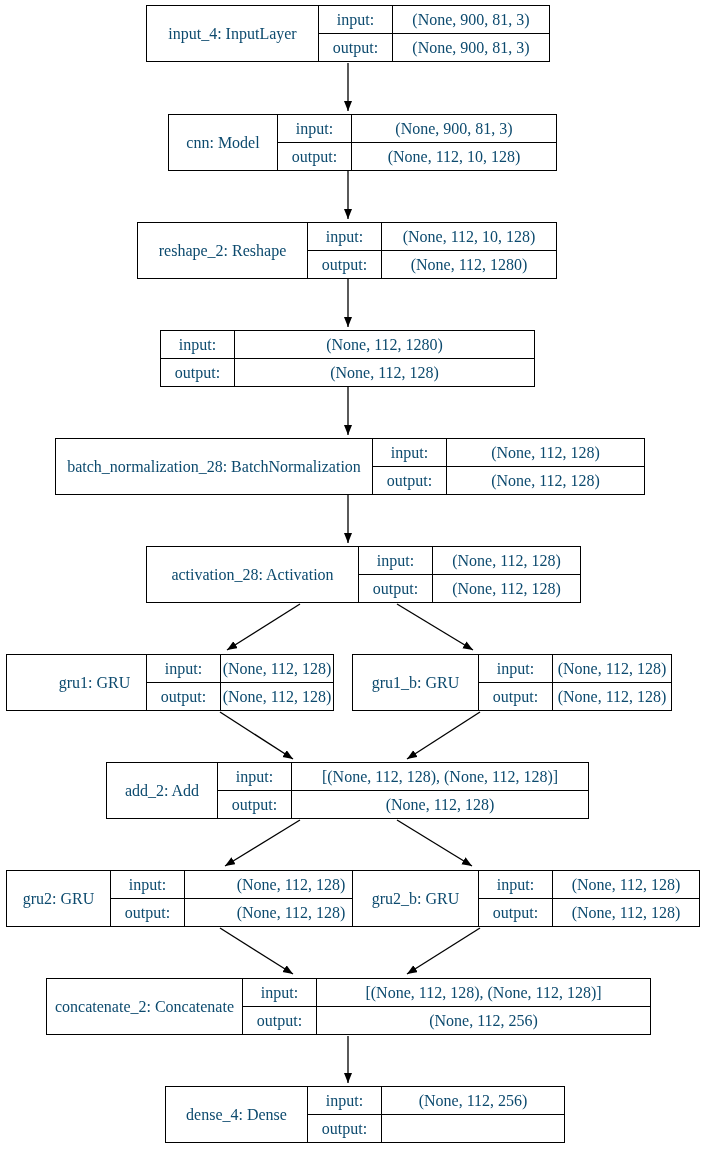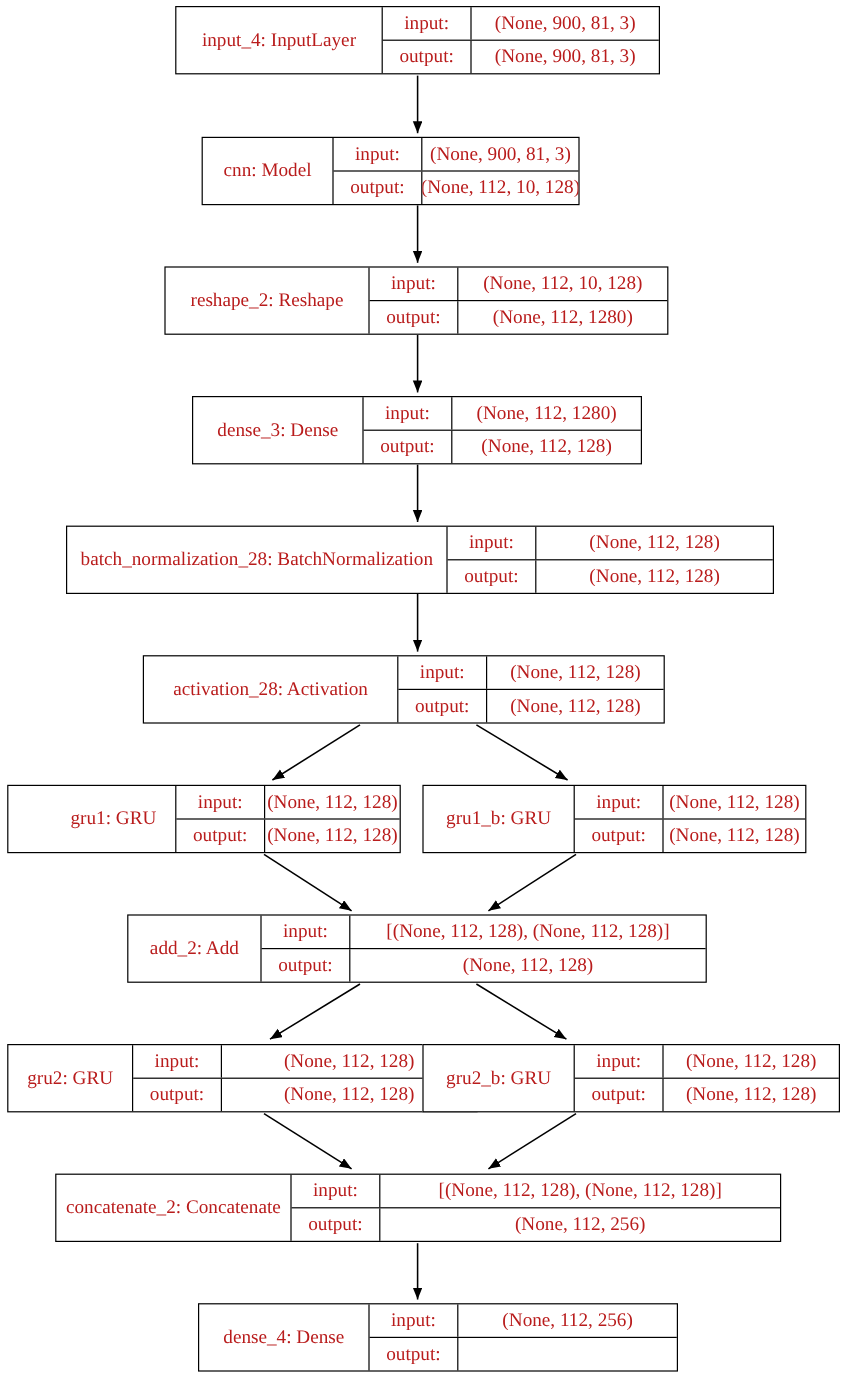--- a/index.html
+++ b/index.html
@@ -7,21 +7,21 @@
     padding: 0;
     background: #ffffff;
   }
   #canvas {
     position: relative;
     width: 707px;
     height: 1151px;
     background: #ffffff;
     font-family: "Liberation Serif", "DejaVu Serif", serif;
     font-size: 16px;
-    color: #b91c1c;
+    color: #0c4a6e;
     overflow: hidden;
   }
   #edge-layer {
     position: absolute;
     left: 0;
     top: 0;
     width: 707px;
     height: 1151px;
     pointer-events: none;
   }
@@ -111,21 +111,21 @@
         <div class="io-label">input:</div>
         <div class="io-shape">(None, 900, 81, 3)</div>
       </div>
       <div class="io-row">
         <div class="io-label">output:</div>
         <div class="io-shape">(None, 900, 81, 3)</div>
       </div>
     </div>
   </div>
 
-  <div class="node" style="left:168px; top:114px; width:315px;">
+  <div class="node" style="left:168px; top:114px; width:389px;">
     <div class="name-cell" style="flex-basis:109px;">cnn: Model</div>
     <div class="io-cell">
       <div class="io-row">
         <div class="io-label">input:</div>
         <div class="io-shape">(None, 900, 81, 3)</div>
       </div>
       <div class="io-row">
         <div class="io-label">output:</div>
         <div class="io-shape">(None, 112, 10, 128)</div>
       </div>
@@ -140,21 +140,20 @@
         <div class="io-shape">(None, 112, 10, 128)</div>
       </div>
       <div class="io-row">
         <div class="io-label">output:</div>
         <div class="io-shape">(None, 112, 1280)</div>
       </div>
     </div>
   </div>
 
   <div class="node" style="left:160px; top:330px; width:375px;">
-    <div class="name-cell" style="flex-basis:142px;">dense_3: Dense</div>
     <div class="io-cell">
       <div class="io-row">
         <div class="io-label">input:</div>
         <div class="io-shape">(None, 112, 1280)</div>
       </div>
       <div class="io-row">
         <div class="io-label">output:</div>
         <div class="io-shape">(None, 112, 128)</div>
       </div>
     </div>
@@ -167,21 +166,21 @@
         <div class="io-label">input:</div>
         <div class="io-shape">(None, 112, 128)</div>
       </div>
       <div class="io-row">
         <div class="io-label">output:</div>
         <div class="io-shape">(None, 112, 128)</div>
       </div>
     </div>
   </div>
 
-  <div class="node" style="left:119px; top:546px; width:435px;">
+  <div class="node" style="left:146px; top:546px; width:435px;">
     <div class="name-cell" style="flex-basis:212px;">activation_28: Activation</div>
     <div class="io-cell">
       <div class="io-row">
         <div class="io-label">input:</div>
         <div class="io-shape">(None, 112, 128)</div>
       </div>
       <div class="io-row">
         <div class="io-label">output:</div>
         <div class="io-shape">(None, 112, 128)</div>
       </div>

